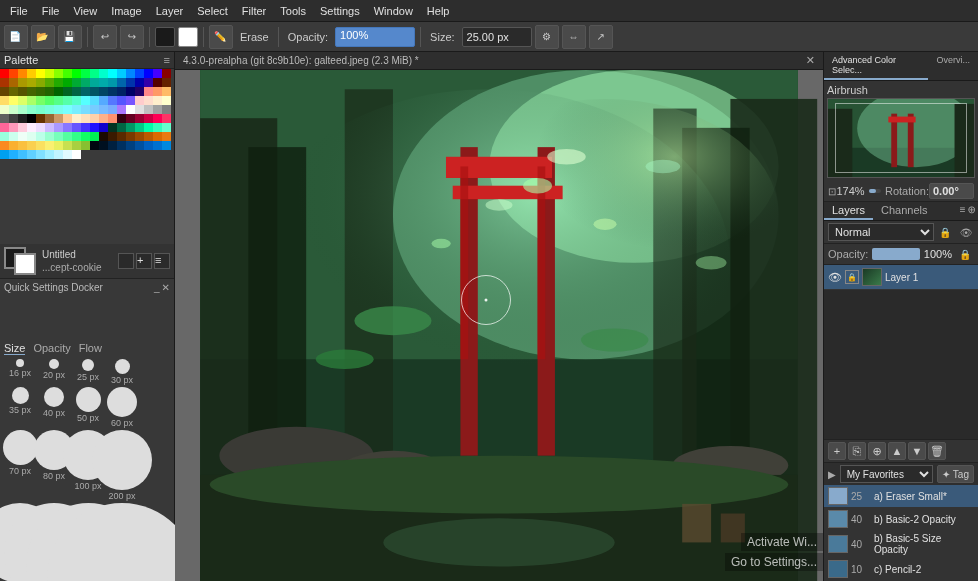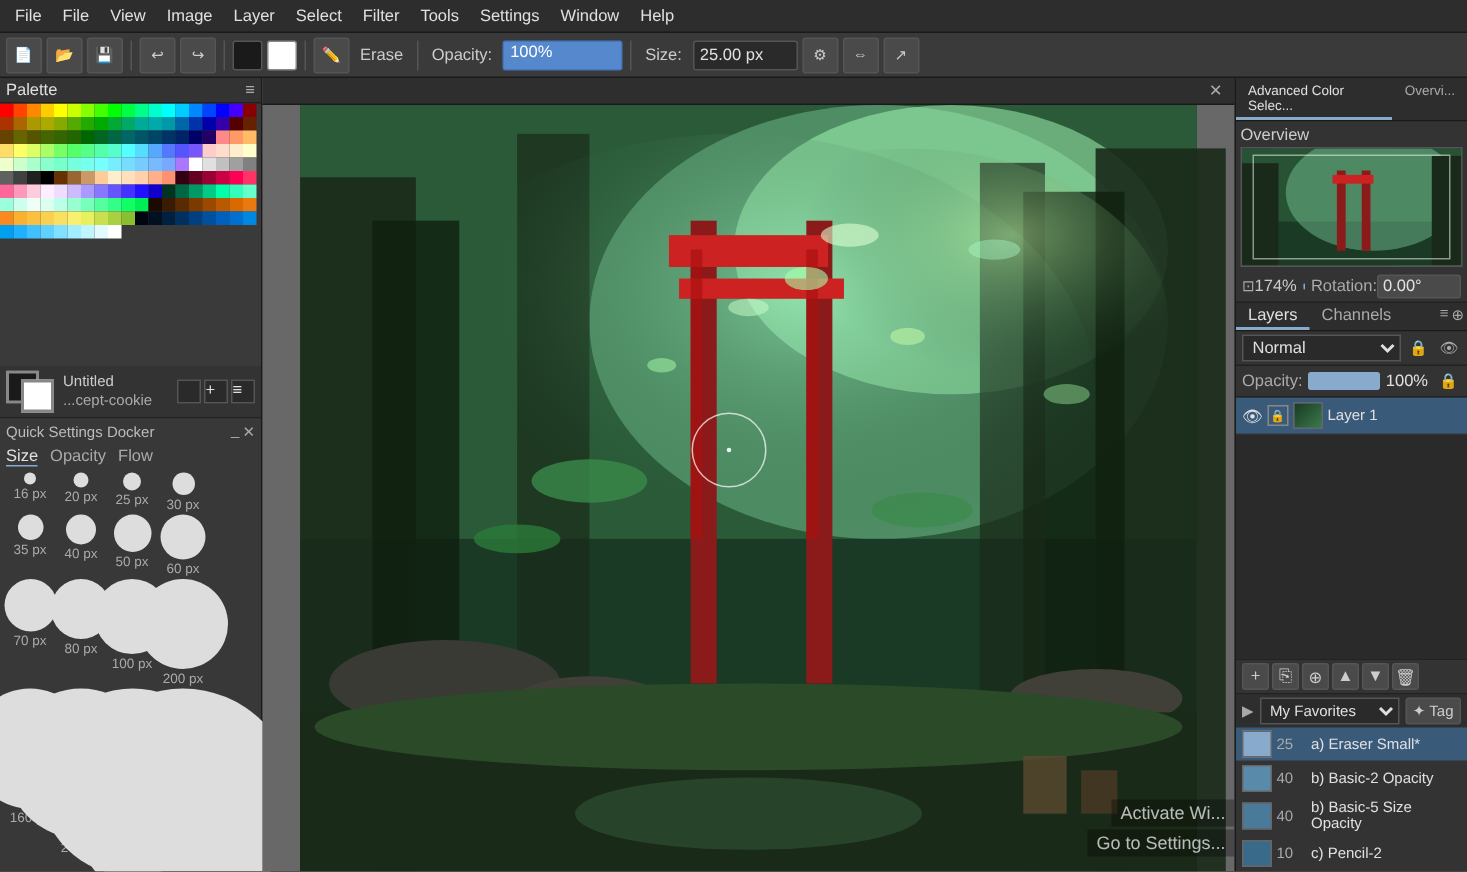--- a/index.html
+++ b/index.html
@@ -179,20 +179,21 @@
       margin-bottom: 4px;
     }
     .qs-tabs {
       display: flex;
       gap: 8px;
     }
     .qs-tab {
       color: #aaa;
       cursor: pointer;
       font-size: 11px;
+      margin-top: 45px;
     }
     .qs-tab.active { color: #e0e0e0; border-bottom: 1px solid #88aacc; }
     .brush-sizes {
       display: flex;
       flex-wrap: wrap;
       gap: 2px;
     }
     .brush-preview {
       display: flex;
       flex-direction: column;
@@ -882,20 +883,21 @@
           <div class="brush-preview">
             <div class="brush-circle" style="width: 150px; height: 150px;"></div>
           </div>
         </div>
     </div>
 
   </div>
 
   <div id="canvas-area">
     <div id="canvas-tab">
+      <span style="font-size:10px;color:#bbb;">4.3.0-prealpha (git 8c9b10e): galteed.jpeg (2.3 MiB) *</span>
       <span id="canvas-close">✕</span>
     </div>
     <div id="canvas-viewport">
       <svg class="forest-scene" viewBox="0 0 620 530" xmlns="http://www.w3.org/2000/svg">
 
         <defs>
           <radialGradient id="glowGrad" cx="60%" cy="30%" r="50%">
             <stop offset="0%" stop-color="#aaffcc" stop-opacity="0.8"></stop>
             <stop offset="100%" stop-color="#1a4a2a" stop-opacity="0"></stop>
           </radialGradient>
@@ -966,21 +968,21 @@
   </div>
 
   <div id="right-panel">
 
     <div id="right-panel-header">
       <div class="right-tab active" style="font-size:9px;">Advanced Color Selec...</div>
       <div class="right-tab" style="font-size:9px;">Overvi...</div>
     </div>
 
     <div id="overview-section">
-      <div id="overview-label">Overview</div>
+      <div id="overview-label">Airbrush</div>
       <div id="overview-thumb">
         <svg width="100%" height="100%" viewBox="0 0 150 80" xmlns="http://www.w3.org/2000/svg">
           <rect width="150" height="80" fill="#1a3a25"></rect>
           <rect width="150" height="50" fill="#2a5a38" opacity="0.8"></rect>
           <ellipse cx="90" cy="30" rx="60" ry="40" fill="#88ddaa" opacity="0.4"></ellipse>
           <rect x="0" y="10" width="25" height="70" fill="#1a2a1a"></rect>
           <rect x="130" y="5" width="25" height="75" fill="#1a2a1a"></rect>
           <rect x="65" y="15" width="6" height="55" fill="#8B1a1a"></rect>
           <rect x="82" y="15" width="6" height="55" fill="#8B1a1a"></rect>
           <rect x="62" y="18" width="28" height="6" fill="#cc2222"></rect>
@@ -989,21 +991,21 @@
       </div>
     </div>
 
     <div id="zoom-rotation">
       <div style="color:#aaa;font-size:10px;cursor:pointer;">⊡</div>
       <span class="zoom-value">174%</span>
       <div style="flex:1;height:4px;background:#444;margin:0 4px;border-radius:2px;">
         <div style="width:60%;height:100%;background:#88aacc;border-radius:2px;"></div>
       </div>
       <span class="rotation-label">Rotation:</span>
-      <input class="rotation-input" value="0.00°" style="width: 56px;">
+      <input class="rotation-input" value="0.00°" style="width: 45px; font-weight: bold;">
     </div>
 
     <div id="layers-section">
       <div id="layers-tabs">
         <div class="layers-tab active">Layers</div>
         <div class="layers-tab">Channels</div>
         <div style="margin-left:auto;display:flex;gap:2px;padding:2px;">
           <span style="color:#aaa;cursor:pointer;font-size:10px;">≡</span>
           <span style="color:#aaa;cursor:pointer;font-size:10px;">⊕</span>
         </div>

